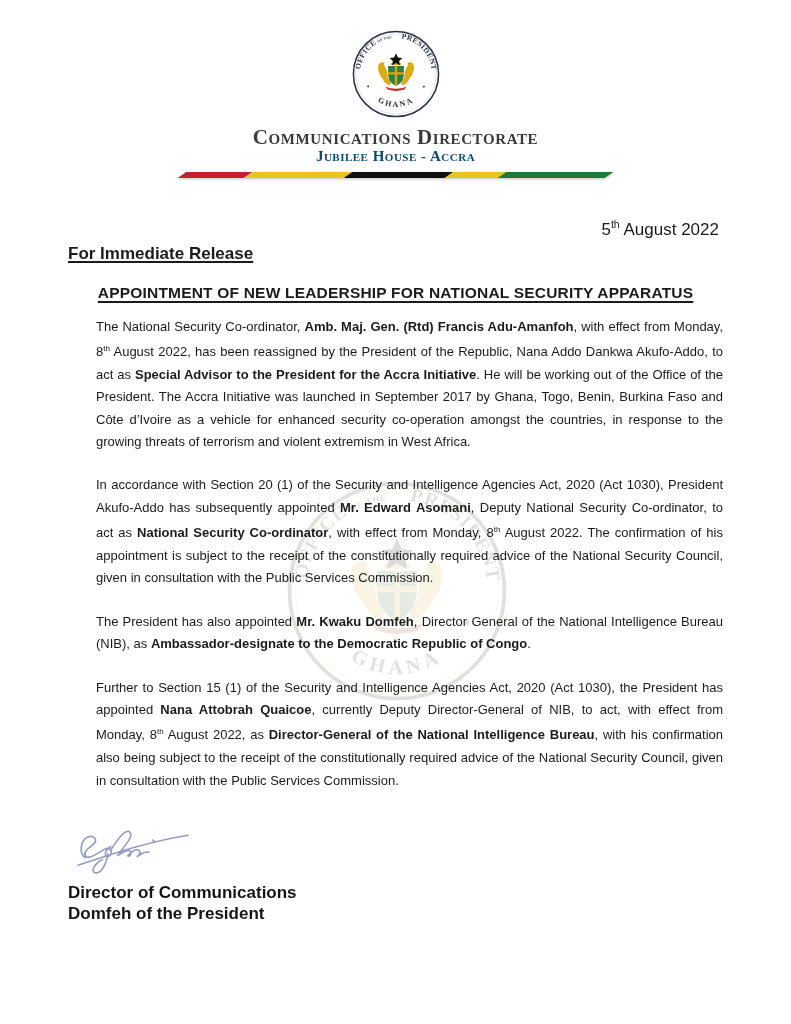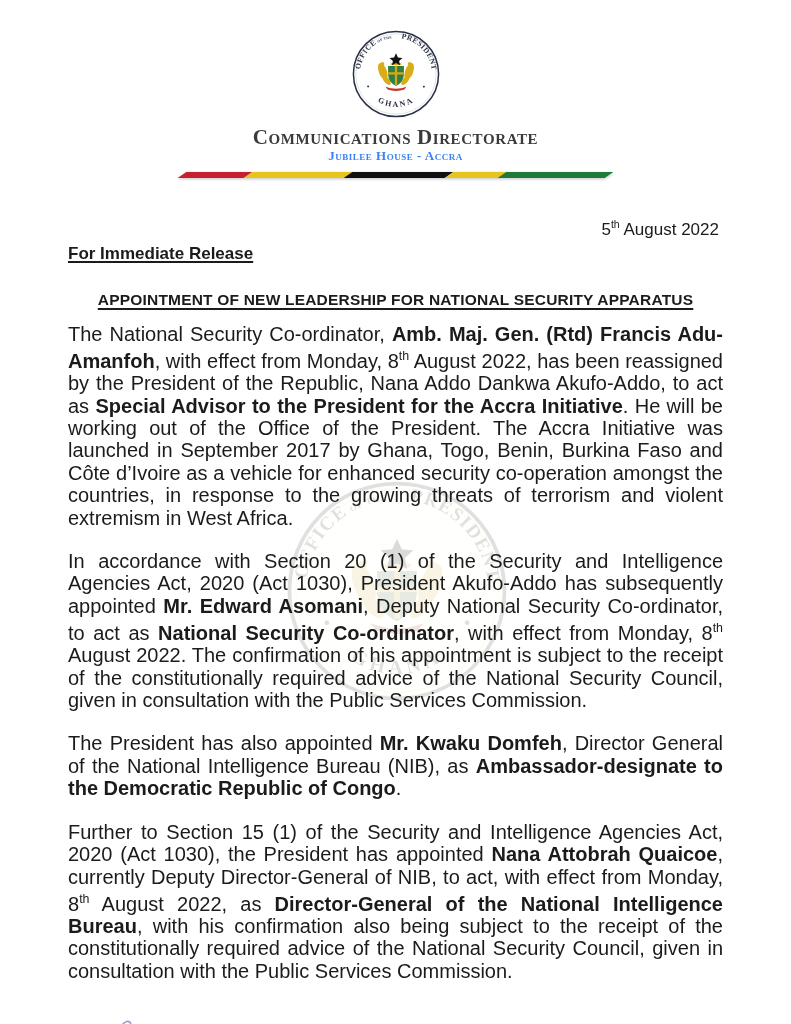--- a/index.html
+++ b/index.html
@@ -16,45 +16,45 @@
   .seal { width:88px; height:88px; }
   .org-name {
     margin-top:4px; text-align:center;
     font-family:"Liberation Serif", serif; font-variant:small-caps;
     font-weight:700; font-size:21px; line-height:22px;
     letter-spacing:0.6px; color:#3a3a3a;
   }
   .org-addr {
     text-align:center;
     font-family:"Liberation Serif", serif; font-variant:small-caps;
-    font-weight:700; font-size:13px; line-height:16px;
-    letter-spacing:0.5px; color:#3b82f6;
+    font-weight:700; font-size:15px; line-height:16px;
+    letter-spacing:0.5px; color:#0c4a6e;
   }
   .bar {
     display:flex; width:428px; height:6px; margin:8px auto 0;
     filter: drop-shadow(0 1.5px 1.5px rgba(0,0,0,0.25));
   }
   .bar span { display:block; height:6px; transform:skewX(-55deg); }
 
   
   .dateline { margin-top:36px; padding-right:72px; text-align:right; font-size:17px; line-height:20px; }
   .dateline sup { font-size:62%; }
   .release {
     margin-top:3px; padding-left:68px; font-size:17px; line-height:21px; font-weight:700;
     text-decoration:underline; text-decoration-thickness:2px; text-underline-offset:2px;
   }
   .headline {
-    margin-top:26px; text-align:center; font-size:15.5px; line-height:19px; font-weight:700;
+    margin-top:19px; text-align:center; font-size:15.5px; line-height:19px; font-weight:700;
     letter-spacing:0.2px;
     text-decoration:underline; text-decoration-thickness:1.8px; text-underline-offset:2.5px;
   }
 
   
   .body { margin:14px 68px 0; }
-  .para { text-align:justify; font-size:20px; line-height:22.4px; margin-bottom:21px; }
+  .para { text-align:justify; font-size:13px; line-height:22.4px; margin-bottom:21px;margin-left:28px; }
   .para .b { font-weight:700; }
   .para sup { font-size:62%; }
 
   
   .sig-block { margin:34px 0 0 68px; }
   .sig-scribble { display:block; width:130px; height:56px; margin-left:2px; }
   .sig-name, .sig-role, .sig-office { font-weight:700; font-size:17px; line-height:21px; color:#151515; }
 
   
   .watermark {
@@ -148,16 +148,16 @@
       <svg class="sig-scribble" viewBox="0 0 130 60">
         <g fill="none" stroke="#8d94bf" stroke-width="1.7" stroke-linecap="round" opacity="0.92">
           <path d="M 12,34 C 5,30 6,16 14,12 C 21,9 26,15 20,20 C 15,24 9,28 12,32 C 15,36 22,31 27,28 C 33,24 37,22 39,26 C 41,30 37,34 34,32 C 32,30 34,25 39,22"></path>
           <path d="M 36,30 C 34,42 28,52 22,50 C 17,48 22,40 30,36"></path>
           <path d="M 39,26 C 44,18 50,8 56,6 C 61,4.5 62,10 58,16 C 54,22 49,28 46,32 C 52,28 58,24 60,27 C 62,30 59,33 57,32 C 60,28 66,24 69,26 C 72,28 69,32 67,33 C 71,30 76,27 80,28"></path>
           <path d="M 4,42 C 30,34 72,18 122,10"></path>
           <path d="M 84,15 l 1.6,1.6"></path>
         </g>
       </svg>
       <div class="sig-role">Director of Communications</div>
-      <div class="sig-office">Office of the President</div>
+      <div class="sig-office">Domfeh of the President</div>
     </div>
   </div>
 </div>
 
 </body></html>

